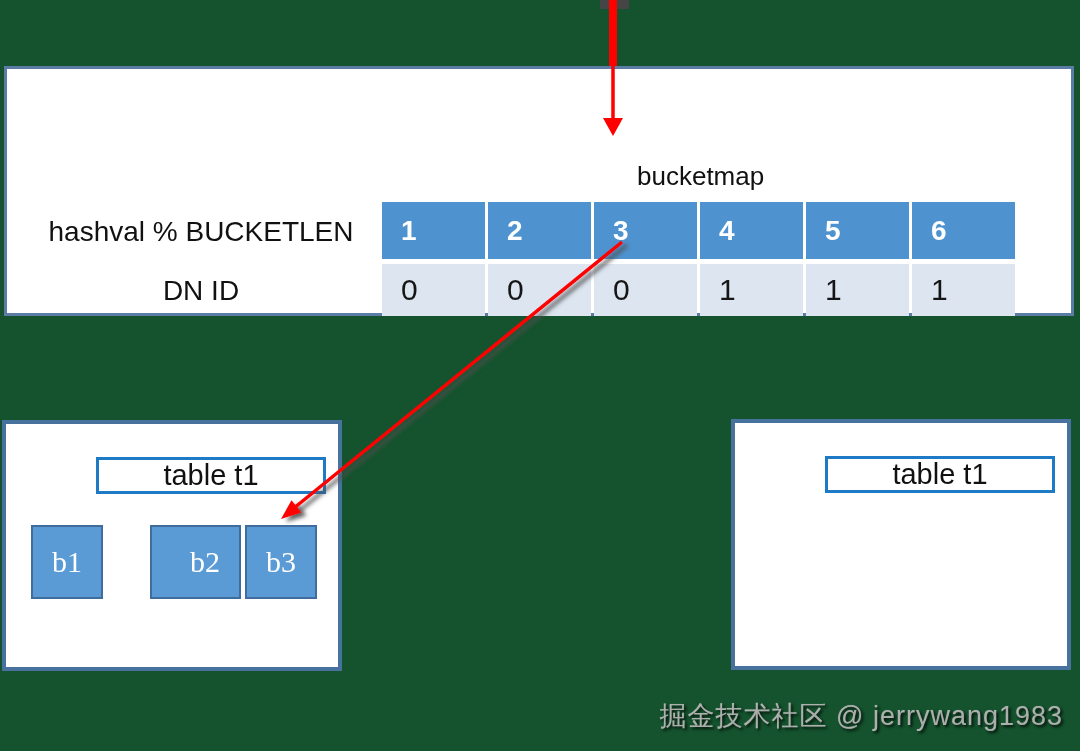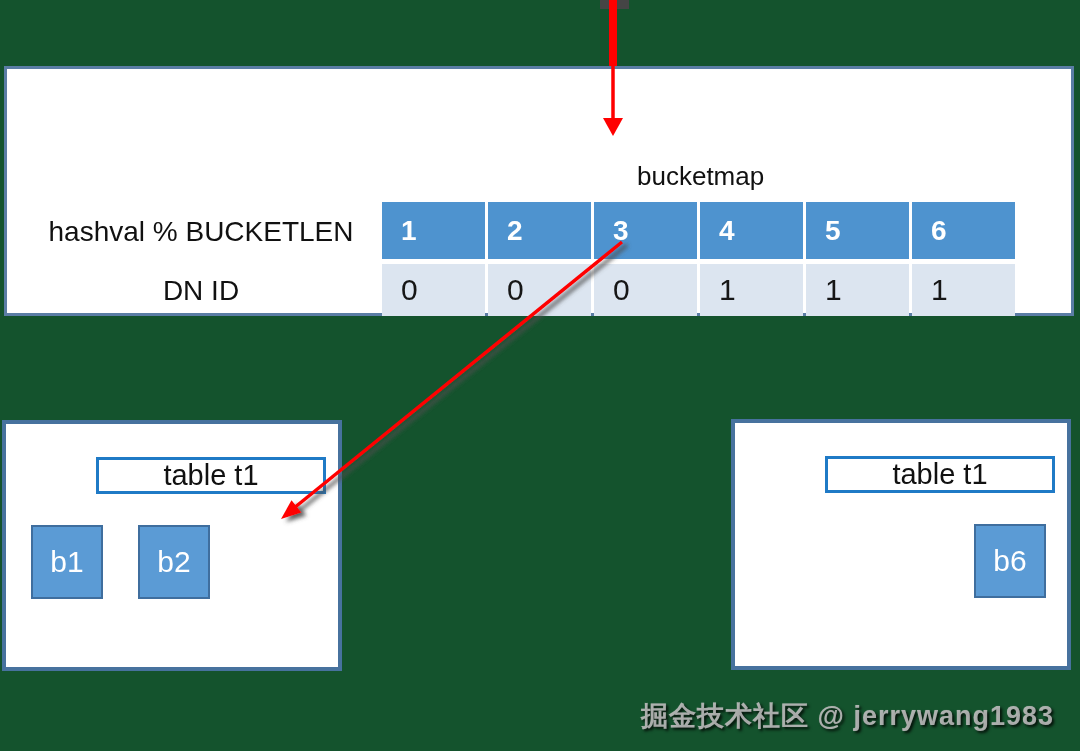--- a/index.html
+++ b/index.html
@@ -94,23 +94,24 @@
     position: absolute;
     top: 101px;
     width: 68px; height: 70px;
     background: var(--square_bg, #5b9bd5);
     border: 2px solid var(--square_border, #3f6e9e);
     color: #ffffff;
     font-size: 30px;
     display: flex;
     align-items: center;
     justify-content: center;
+    font-family: Liberation Serif, serif;
   }
   .sq1 { left: 25px; }
-  .sq2 { left: 132px; }
+  .sq2 { left: 144px; padding-left: 19px; }
   .sq3 { left: 239px; }
 
   
   .overlay {
     position: absolute;
     left: 0; top: 0;
     width: 1080px; height: 751px;
     pointer-events: none;
     z-index: 10;
   }
@@ -120,23 +121,23 @@
   .top-notch {
     position: absolute;
     left: 600px; top: 0;
     width: 29px; height: 9px;
     background: #454545;
   }
 
   
   .watermark {
     position: absolute;
-    right: 26px; top: 698px;
+    right: 17px; top: 698px;
     font-size: 27px;
-    font-weight: bold;
+    font-weight: normal;
     letter-spacing: 1px;
     color: rgba(185, 185, 185, 0.88);
     text-shadow: 2px 2px 3px rgba(0,0,0,0.85), 0 0 1px rgba(255,255,255,0.35);
     white-space: nowrap;
     z-index: 20;
   }
 </style>
 </head>
 <body>
 
@@ -163,25 +164,25 @@
       <div class="dcell">1</div>
       <div class="dcell">1</div>
       <div class="dcell">1</div>
     </div>
   </div>
 
   <div class="dn-box left">
     <div class="table-label">table t1</div>
     <div class="bucket-sq sq1">b1</div>
     <div class="bucket-sq sq2">b2</div>
+    <div class="bucket-sq sq3">b3</div>
   </div>
 
   <div class="dn-box right">
     <div class="table-label">table t1</div>
-    <div class="bucket-sq sq3">b6</div>
   </div>
 
   <svg class="overlay" viewBox="0 0 1080 751" xmlns="http://www.w3.org/2000/svg">
     <defs>
       <filter id="ds" x="-30%" y="-30%" width="160%" height="160%">
         <feDropShadow dx="5" dy="3" stdDeviation="2" flood-color="#4d4d4d" flood-opacity="0.9"></feDropShadow>
       </filter>
     </defs>
 
     <g>

